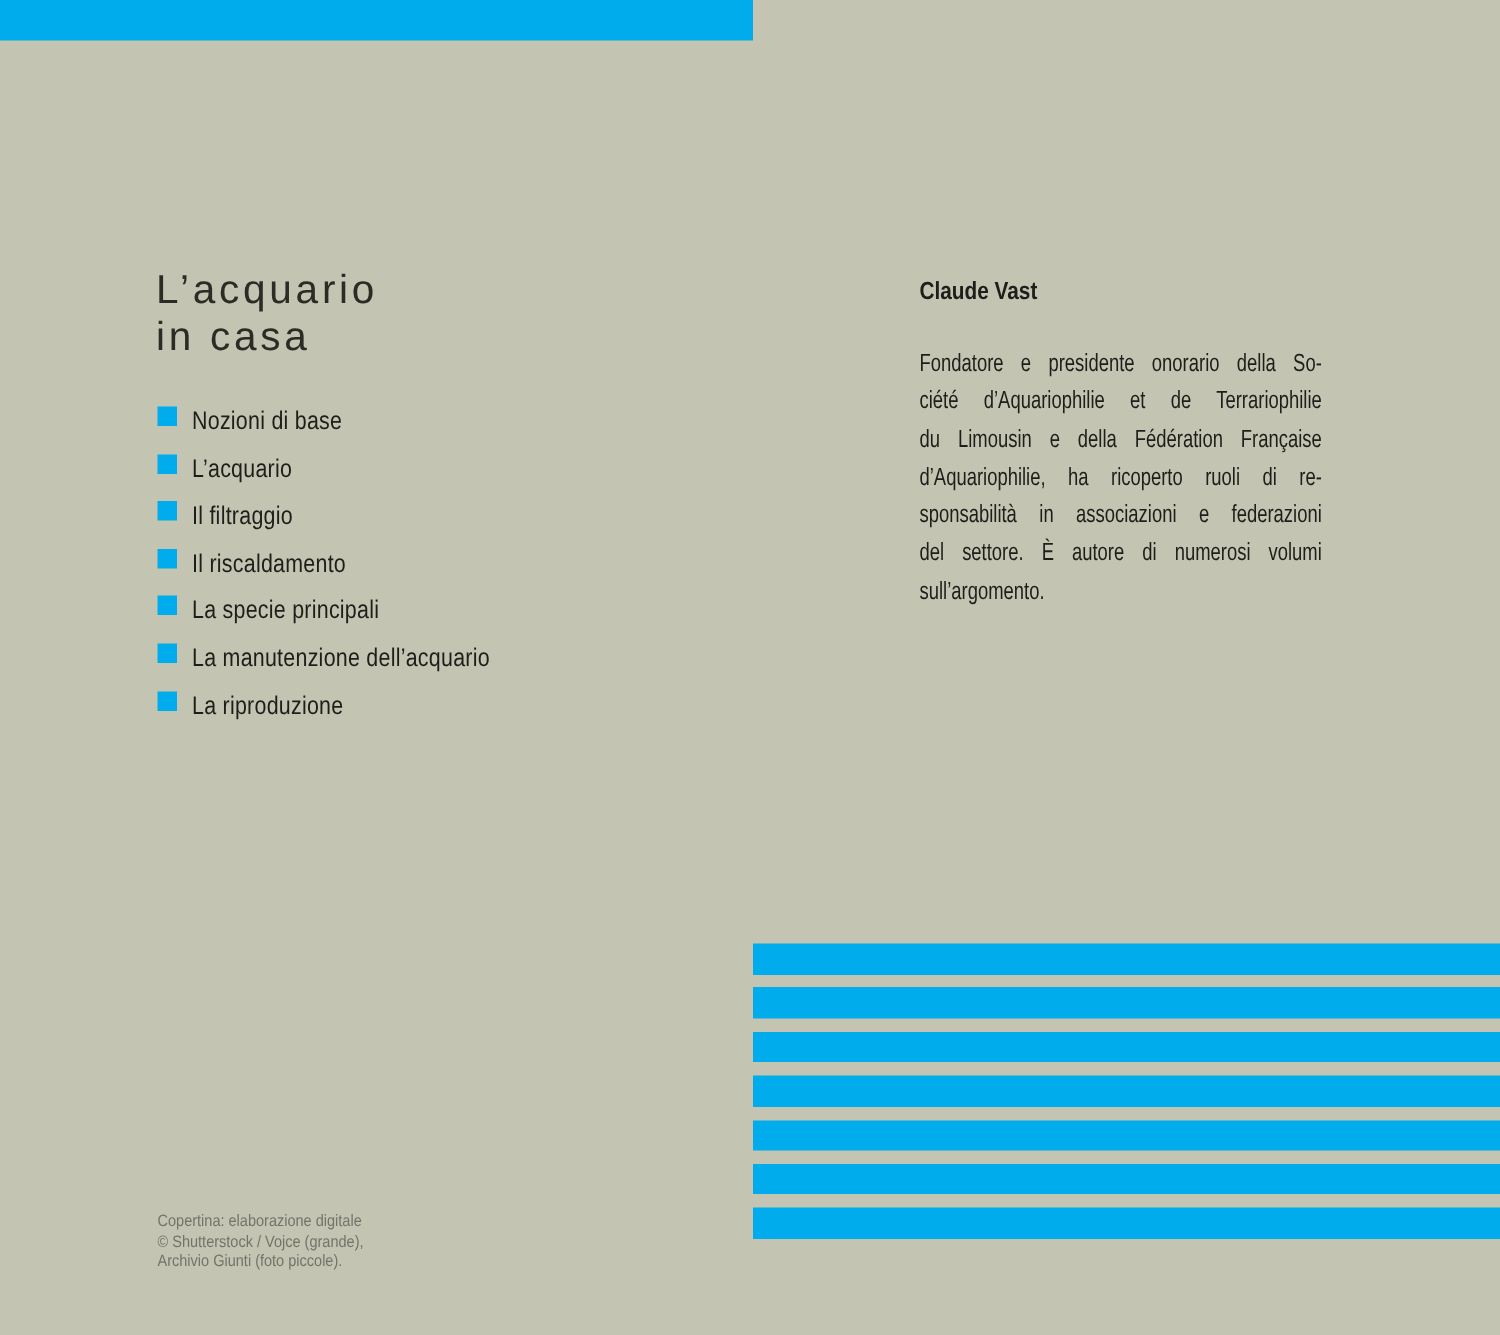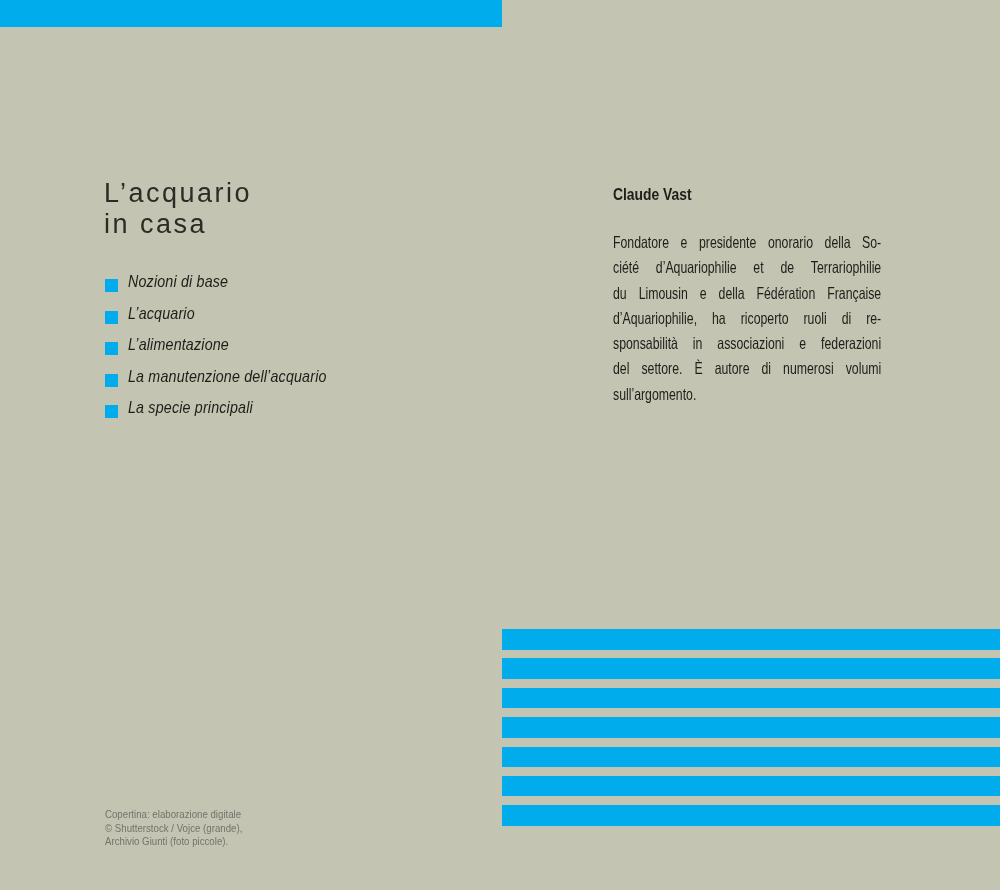--- a/index.html
+++ b/index.html
@@ -45,24 +45,23 @@
 
   
   .toc {
     position: absolute;
     left: 105px; top: 271px;
     margin: 0; padding: 0;
     list-style: none;
   }
   .toc-item {
     display: flex;
-    align-items: flex-end;
+    align-items: flex-start;
     height: 21px;
     margin-bottom: 10.6px;
-    font-style: italic;
   }
   .bullet {
     width: 13px; height: 13px;
     background: var(--accent);
     margin-right: 10px;
     flex: 0 0 auto;
   }
   .toc-label {
     font-size: 17px;
     color: var(--text);
@@ -142,40 +141,48 @@
       <li class="toc-item">
         <span class="bullet"></span>
         <span class="toc-label">Nozioni di base</span>
       </li>
 
       <li class="toc-item">
         <span class="bullet"></span>
         <span class="toc-label">L’acquario</span>
       </li>
 
-
-
-
-
-      <li class="toc-item">
-        <span class="bullet"></span>
-        <span class="toc-label">L’alimentazione</span>
+      <li class="toc-item">
+        <span class="bullet"></span>
+        <span class="toc-label">Il filtraggio</span>
+      </li>
+
+      <li class="toc-item">
+        <span class="bullet"></span>
+        <span class="toc-label">Il riscaldamento</span>
+      </li>
+
+
+
+
+      <li class="toc-item">
+        <span class="bullet"></span>
+        <span class="toc-label">La specie principali</span>
       </li>
 
       <li class="toc-item">
         <span class="bullet"></span>
         <span class="toc-label">La manutenzione dell’acquario</span>
       </li>
 
-      <li class="toc-item">
-        <span class="bullet"></span>
-        <span class="toc-label">La specie principali</span>
-      </li>
-
-
+
+      <li class="toc-item">
+        <span class="bullet"></span>
+        <span class="toc-label">La riproduzione</span>
+      </li>
     </ul>
 
   <div class="credits">Copertina: elaborazione digitale
 © Shutterstock / Vojce (grande),
 Archivio Giunti (foto piccole).</div>
 
   <h2 class="author-name">Claude Vast</h2>
 
   <div class="bio">
 

